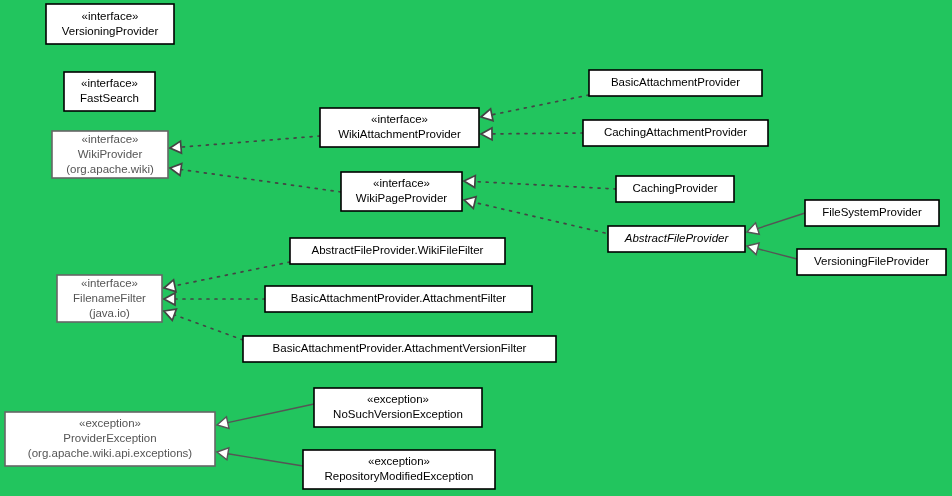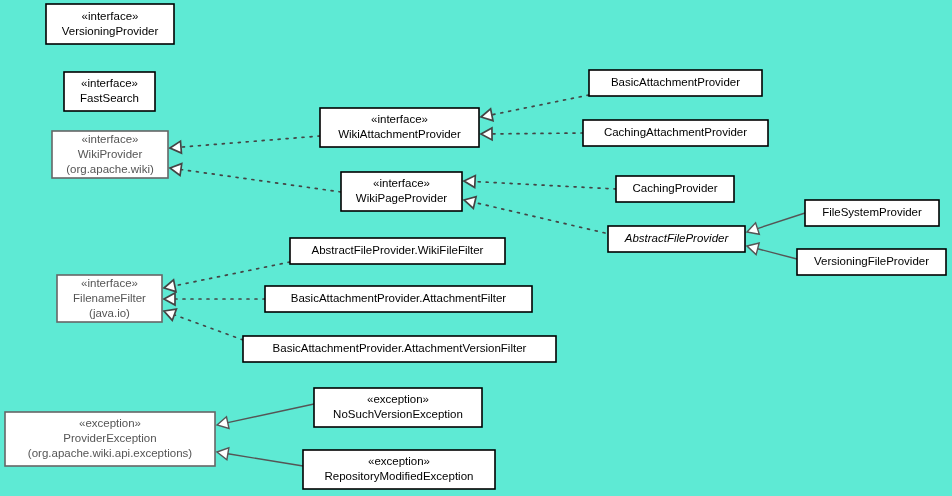--- a/index.html
+++ b/index.html
@@ -7,21 +7,21 @@
     padding: 0;
     background: #ffffff;
   }
   body {
     font-family: "Liberation Sans", sans-serif;
   }
   #diagram-root {
     position: relative;
     width: 952px;
     height: 496px;
-    background: #5eead4;
+    background: #22c55e;
     overflow: hidden;
   }
   #uml-svg {
     position: absolute;
     left: 0;
     top: 0;
     width: 952px;
     height: 496px;
     display: block;
   }

